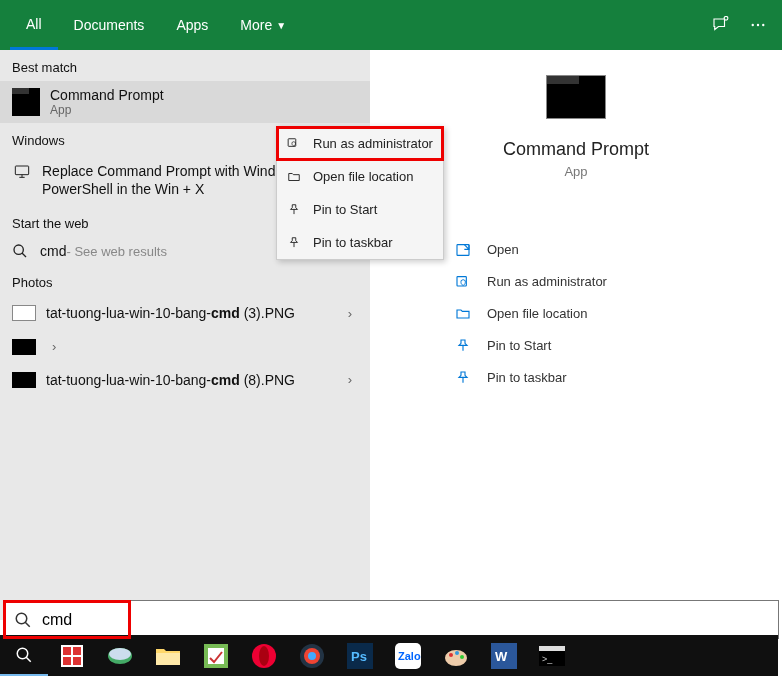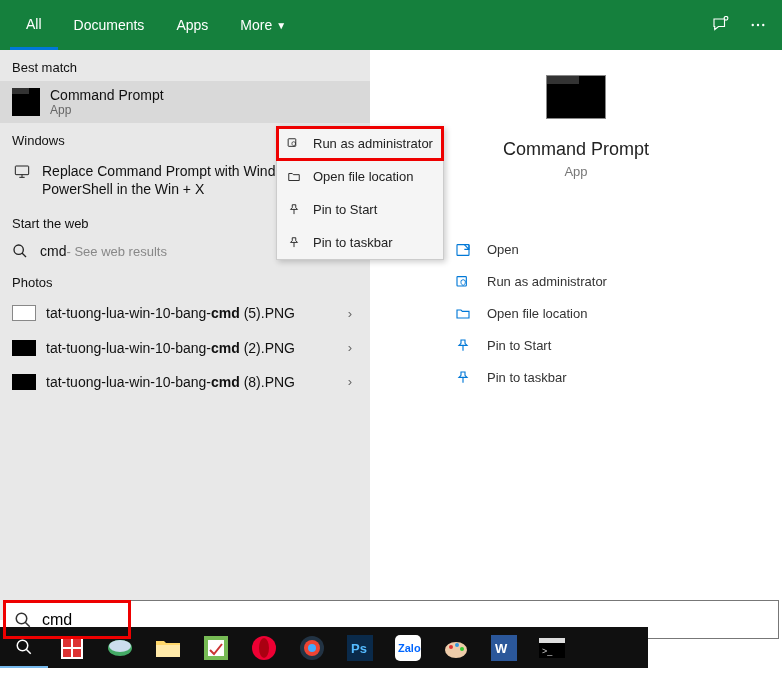--- a/index.html
+++ b/index.html
@@ -54,21 +54,21 @@
 .preview-sub { font-size:13px; color:#777; margin-bottom:55px; }
 .actions { text-align:left; padding-left:85px; }
 .act { display:flex; align-items:flex-start; padding:8px 0; font-size:13px; color:#333; cursor:pointer; }
 .act .ic { width:20px; margin-right:12px; color:#0078d7; }
 
 .searchbar { position:absolute; left:3px; bottom:41px; width:776px; height:39px; background:#fff; border:1px solid #777; display:flex; align-items:center; }
 .search-hl { position:absolute; left:3px; bottom:41px; width:128px; height:39px; border:3px solid #e00; pointer-events:none; z-index:5; }
 .searchbar .ic { margin:0 10px; }
 .searchbar input { border:none; outline:none; font-size:16px; flex:1; background:transparent; }
 
-.taskbar { position:absolute; bottom:12px; left:0; width:648px; height:41px; background:#101010; display:flex; align-items:center; }
+.taskbar { position:absolute; bottom:4px; left:0; width:778px; height:41px; background:#101010; display:flex; align-items:center; }
 .taskbar .tb { width:48px; height:41px; display:flex; align-items:center; justify-content:center; cursor:pointer; }
 .taskbar .tb.sel { border-bottom:2px solid #76b9ed; }
 svg { display:block; }
 </style>
 </head>
 <body>
 
 <div class="topbar">
   <div class="tab active">
       <span>All</span>
@@ -135,26 +135,25 @@
       </span>
       <span class="q">cmd</span>
       <span class="hint"> - See web results</span>
       <span class="chev-r">›</span>
     </div>
 
     <div class="sect-label">Photos</div>
 
     <div class="photo-row">
       <div class="thumb a"></div>
-      <div class="fn"><span>tat-tuong-lua-win-10-bang-</span><b>cmd</b><span> (5).PNG</span></div>
+      <div class="fn"><span>tat-tuong-lua-win-10-bang-</span><b>cmd</b><span> (3).PNG</span></div>
       <span class="chev-r">›</span>
     </div>
     <div class="photo-row">
       <div class="thumb b"></div>
-      <div class="fn"><span>tat-tuong-lua-win-10-bang-</span><b>cmd</b><span> (2).PNG</span></div>
       <span class="chev-r">›</span>
     </div>
     <div class="photo-row">
       <div class="thumb b"></div>
       <div class="fn"><span>tat-tuong-lua-win-10-bang-</span><b>cmd</b><span> (8).PNG</span></div>
       <span class="chev-r">›</span>
     </div>
   </div>
 
   <div class="right">

